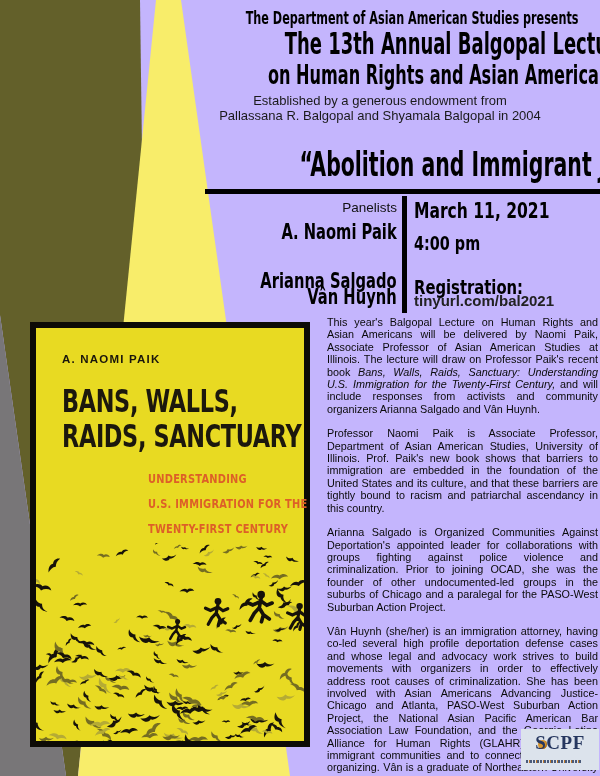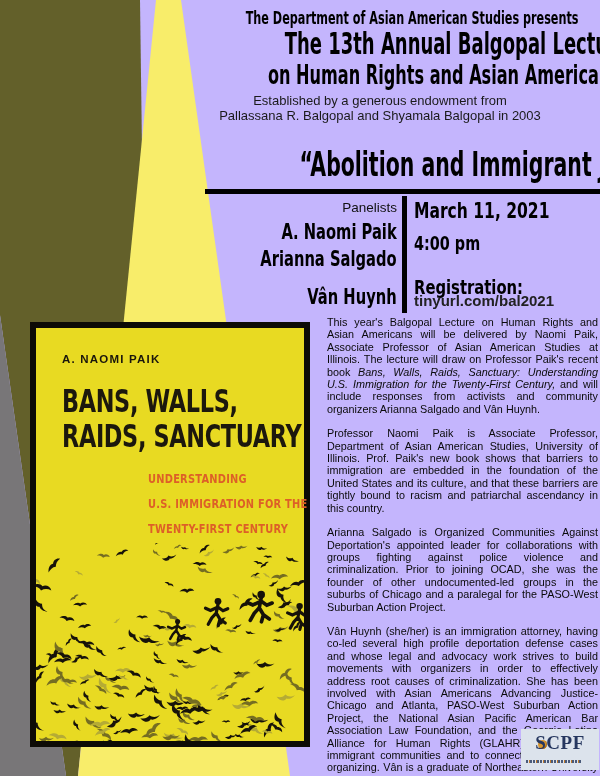--- a/index.html
+++ b/index.html
@@ -26,21 +26,21 @@
   .endow{position:absolute;left:0;width:100%;font-size:13px;line-height:15px;color:#1a1a1a;}
   .endow1{top:93px;} .endow2{top:108px;}
   
   .lecture-title{position:absolute;left:180px;top:147px;width:420px;text-align:center;font-size:33px;line-height:36px;}
   .rule-h{position:absolute;left:205px;top:189px;width:395px;height:4.5px;background:#000;}
   .rule-v{position:absolute;left:402px;top:196px;width:4.5px;height:117px;background:#000;}
   
   .panel-left{position:absolute;left:170px;top:196px;width:227px;text-align:right;}
   .panelists-label{position:absolute;right:0;top:4px;font-size:13.5px;color:#111;}
   .pname{position:absolute;right:0;font-size:21px;line-height:22px;}
-  .pname1{top:25px;} .pname2{top:52px;} .pname3{top:90px;}
+  .pname1{top:25px;} .pname2{top:74px;} .pname3{top:90px;}
   .panel-right{position:absolute;left:414px;top:196px;width:186px;text-align:left;}
   .pdate{position:absolute;left:0;top:3px;font-size:21px;}
   .ptime{position:absolute;left:0;top:35px;font-size:20px;}
   .preg{position:absolute;left:0;top:79px;font-size:20px;}
   .purl{position:absolute;left:0;top:96px;font-size:15px;color:#222;font-weight:bold;}
   
   .book{position:absolute;left:30px;top:322px;width:268px;height:413px;background:#e8da22;border:6px solid #0d0b06;}
   .book-author{position:absolute;left:26px;top:25px;font-size:11.5px;font-weight:bold;letter-spacing:1.2px;color:#1a160c;}
   .book-title{position:absolute;left:26px;top:56px;font-size:32px;line-height:35px;color:#1c180d;letter-spacing:-0.5px;}
   .book-sub{position:absolute;left:112px;top:139px;font-size:12px;font-weight:bold;line-height:25px;color:#dd5f28;letter-spacing:0.3px;}
@@ -69,21 +69,21 @@
     <div class="presents">
       <span class="cond o-c" style="--sx:0.66">The Department of Asian American Studies presents</span>
     </div>
     <div class="title1">
       <span class="cond o-c" style="--sx:0.58">The 13th Annual Balgopal Lecture</span>
     </div>
     <div class="title2">
       <span class="cond o-c" style="--sx:0.62">on Human Rights and Asian Americans</span>
     </div>
     <div class="endow endow1">Established by a generous endowment from</div>
-    <div class="endow endow2">Pallassana R. Balgopal and Shyamala Balgopal in 2003</div>
+    <div class="endow endow2">Pallassana R. Balgopal and Shyamala Balgopal in 2004</div>
   </div>
 
   <div class="lecture-title">
     <span class="cond o-c" style="--sx:0.62">“Abolition and Immigrant Justice”</span>
   </div>
   <div class="rule-h"></div>
   <div class="rule-v"></div>
 
   <div class="panel-left">
     <div class="panelists-label">Panelists</div>

